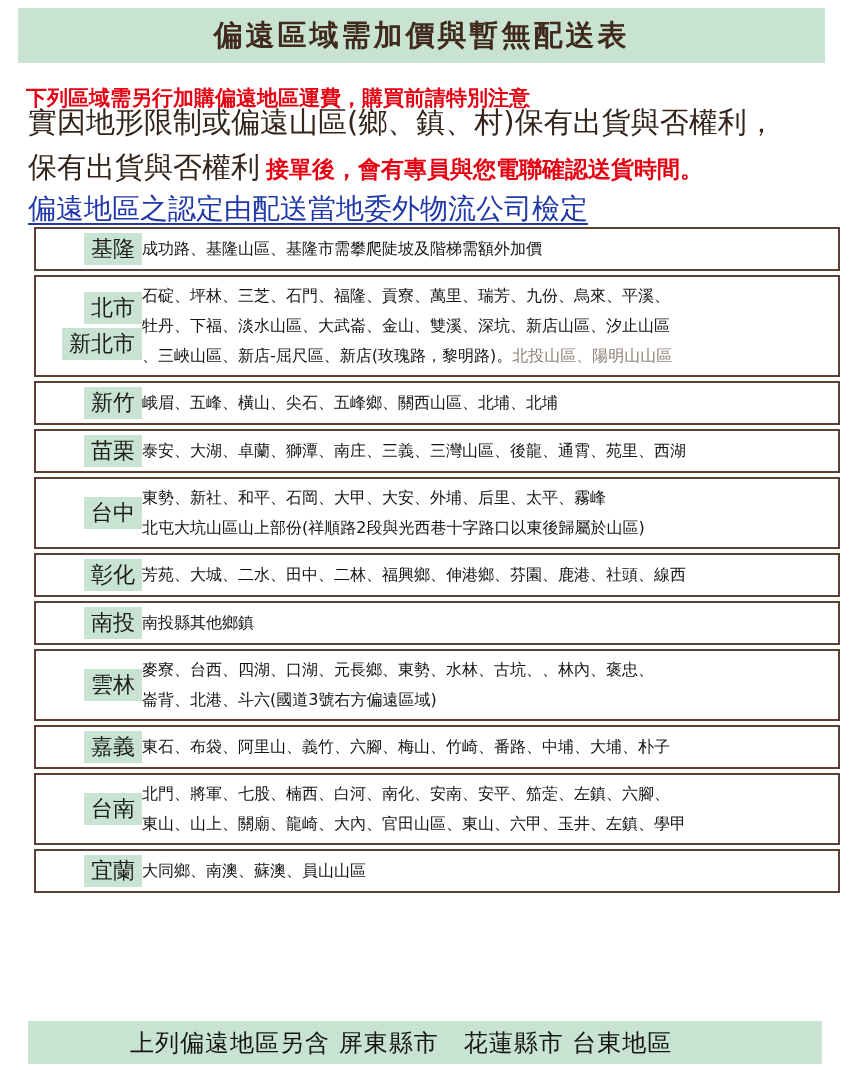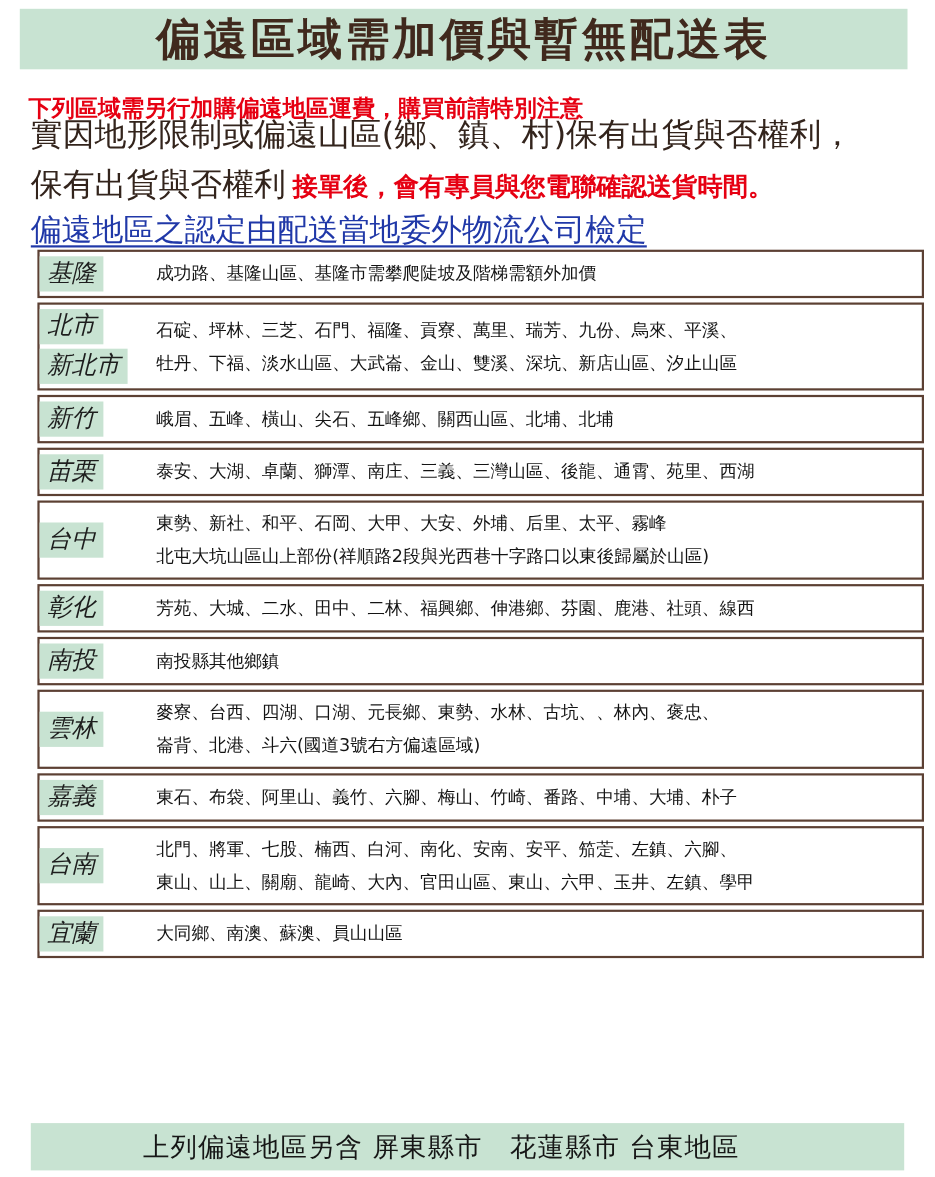--- a/index.html
+++ b/index.html
@@ -5,21 +5,21 @@
   html,body{margin:0;padding:0;}
   body{
     width:850px;height:1070px;position:relative;background:#ffffff;
     font-family:"DejaVu Sans",sans-serif;overflow:hidden;
   }
   .title-bar{
     position:absolute;left:18px;top:8px;width:807px;height:55px;
     background:#c8e3d2;display:flex;align-items:center;justify-content:center;
   }
   .title-bar h1{
-    margin:0;font-size:40px;font-weight:700;color:#40291d;letter-spacing:3px;
+    margin:0;font-size:29px;font-weight:700;color:#40291d;letter-spacing:3px;
     font-family:Liberation Mono, monospace;
   }
   .notice-red{
     position:absolute;left:26px;top:84px;
     font-family:"Liberation Serif","DejaVu Serif",serif;
     font-weight:700;font-size:21px;color:#e60012;
   }
   .policy{
     position:absolute;left:28px;top:100px;color:#33241c;font-size:29px;line-height:45px;
   }
@@ -34,21 +34,21 @@
   .region-table{
     position:absolute;left:34px;top:227px;width:806px;
     display:flex;flex-direction:column;gap:4px;
   }
   .row{
     border:2px solid #5c4033;background:#ffffff;
     display:flex;align-items:center;padding:4px 8px 4px 0;box-sizing:border-box;
   }
   .labels{
     width:106px;flex-shrink:0;display:flex;flex-direction:column;
-    align-items:flex-start;justify-content:center;gap:4px;font-style:italic;
+    align-items:flex-end;justify-content:center;gap:4px;
   }
   .label{
     background:#c8e3d2;color:#1d1d1d;font-size:22px;line-height:26px;
     padding:3px 7px;white-space:nowrap;
   }
   .content{flex:1;font-size:16px;line-height:30px;color:#141414;}
   .content .muted{color:#8e8077;}
   .footer-bar{
     position:absolute;left:28px;top:1021px;width:794px;height:43px;
     background:#c8e3d2;display:flex;align-items:center;
@@ -81,20 +81,21 @@
       </div>
     </div>
     <div class="row">
       <div class="labels">
         <div class="label">北市</div>
         <div class="label">新北市</div>
       </div>
       <div class="content">
         <div><span>石碇、坪林、三芝、石門、福隆、貢寮、萬里、瑞芳、九份、烏來、平溪、</span></div>
         <div><span>牡丹、下福、淡水山區、大武崙、金山、雙溪、深坑、新店山區、汐止山區</span></div>
+        <div><span>、三峽山區、新店-屈尺區、新店(玫瑰路，黎明路)。</span><span class="muted">北投山區、陽明山山區</span></div>
       </div>
     </div>
     <div class="row">
       <div class="labels">
         <div class="label">新竹</div>
       </div>
       <div class="content">
         <div><span>峨眉、五峰、橫山、尖石、五峰鄉、關西山區、北埔、北埔</span></div>
       </div>
     </div>

